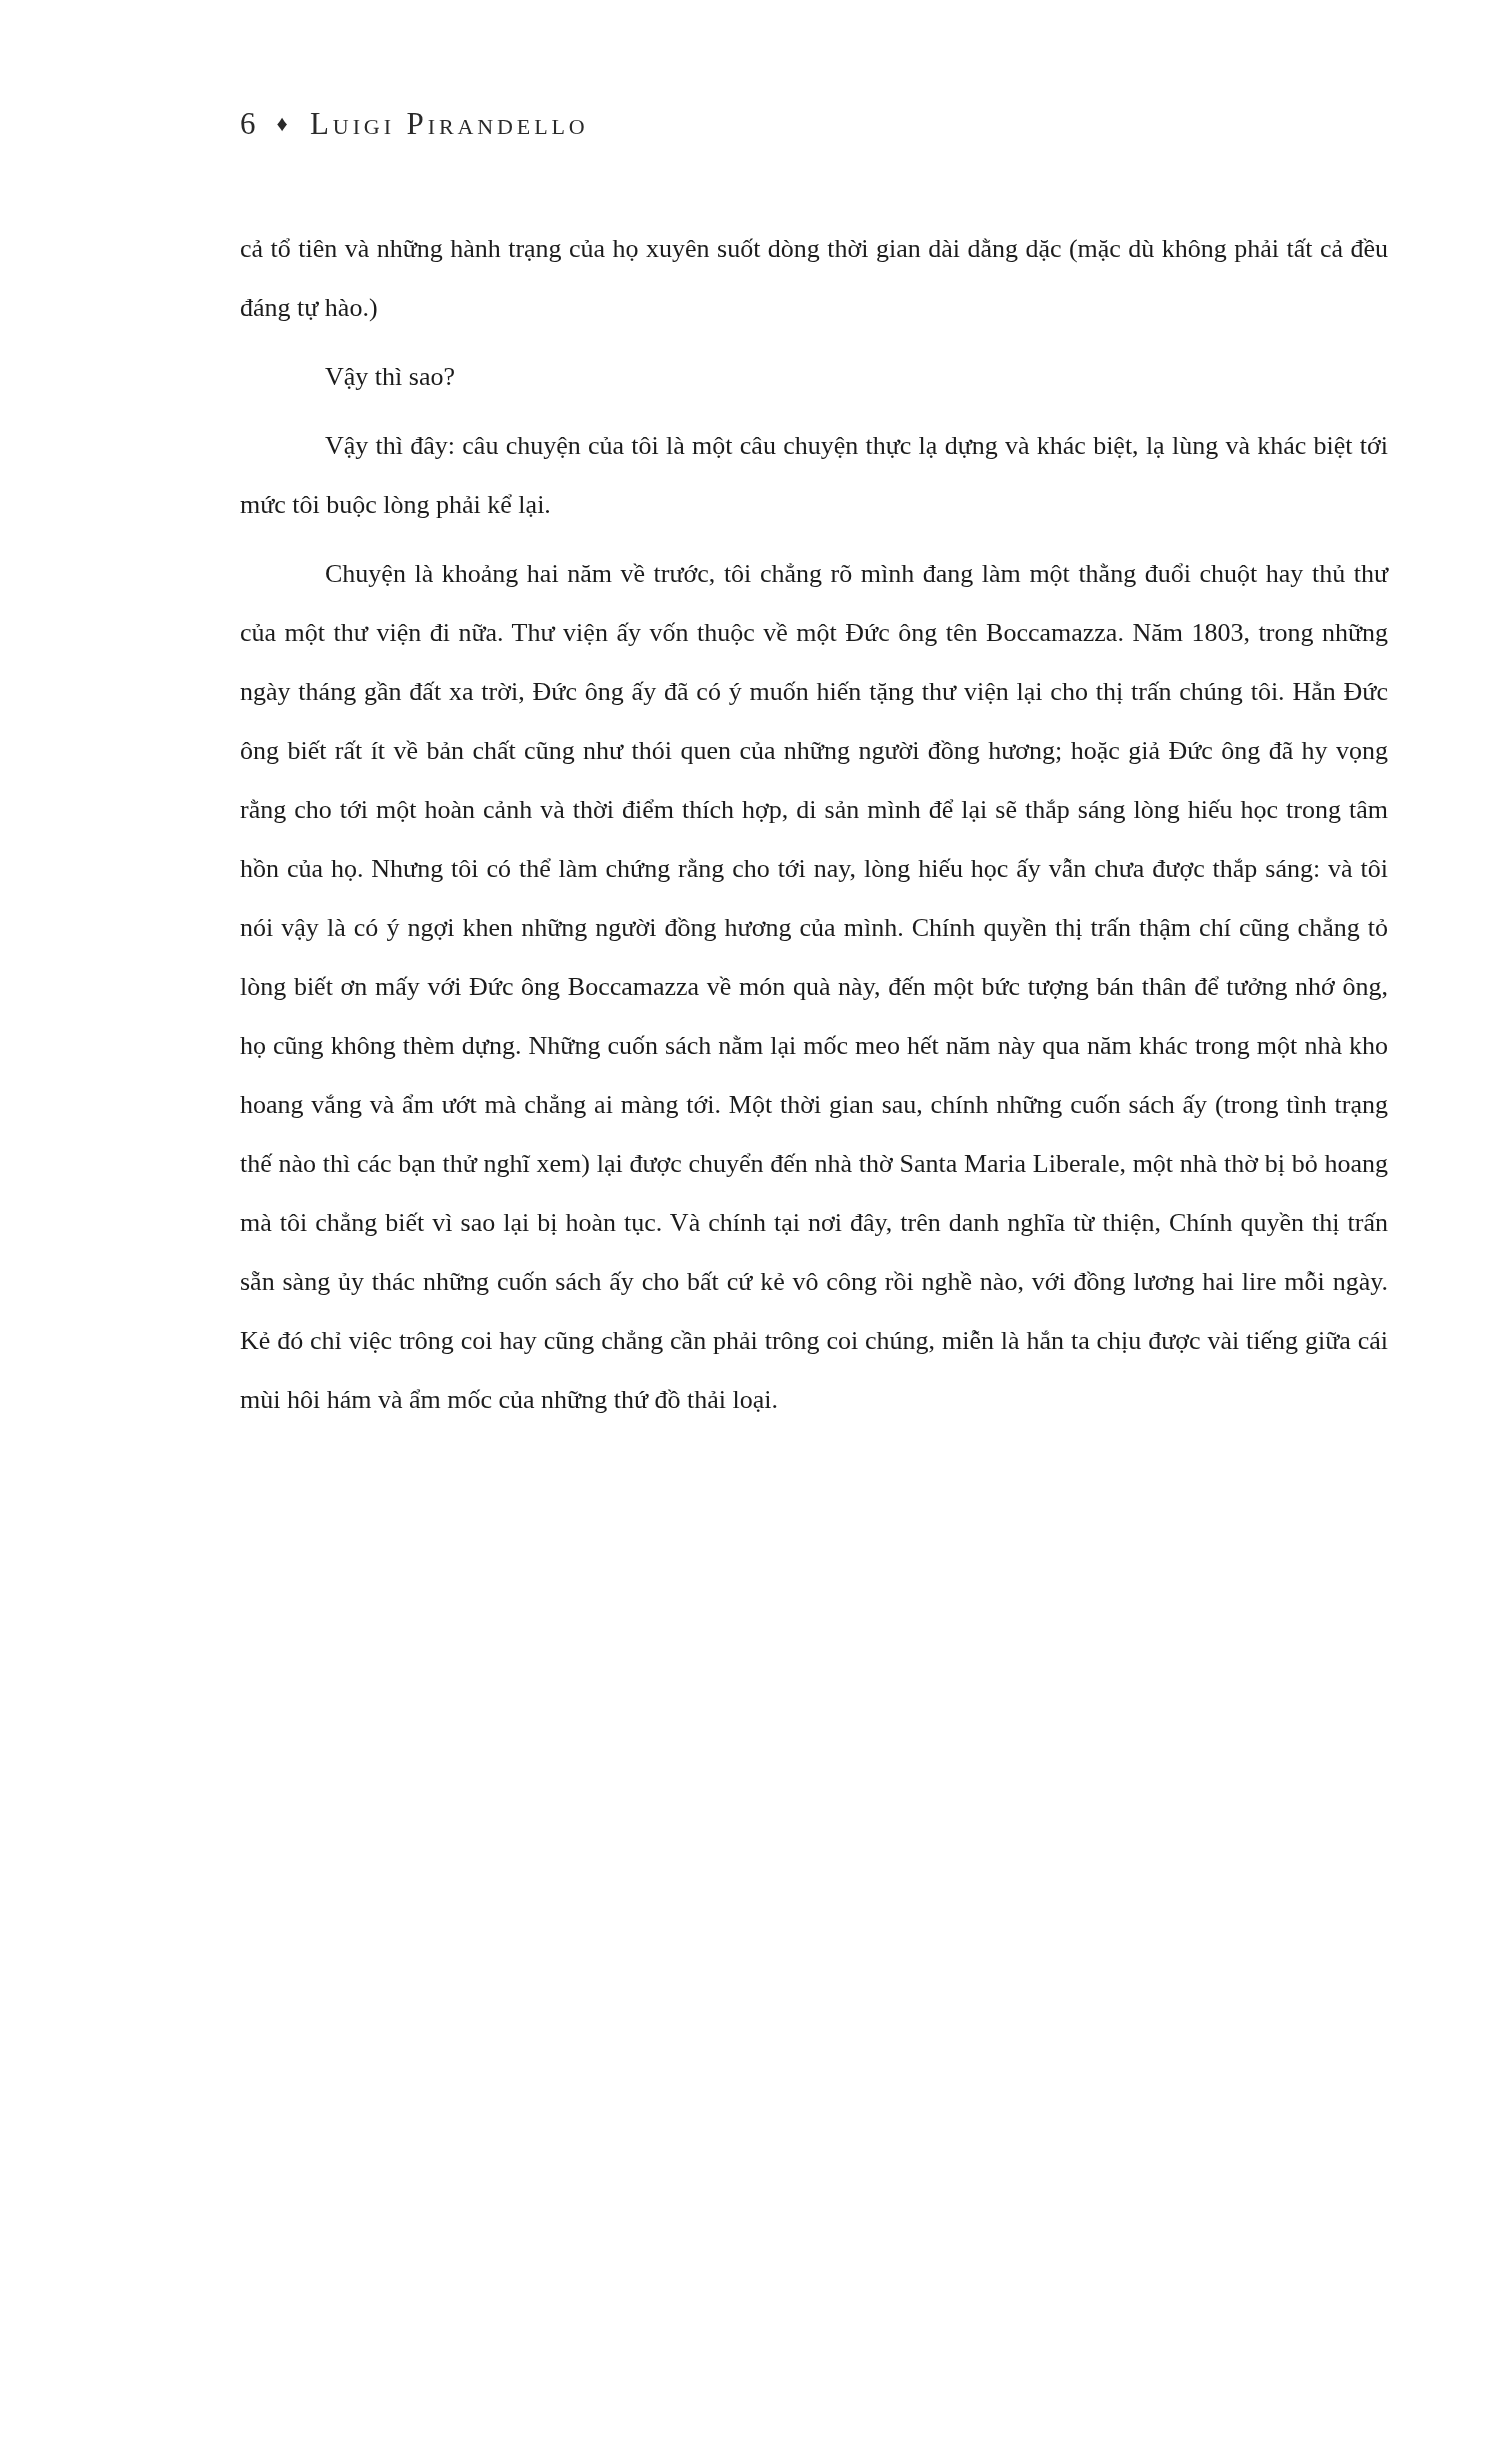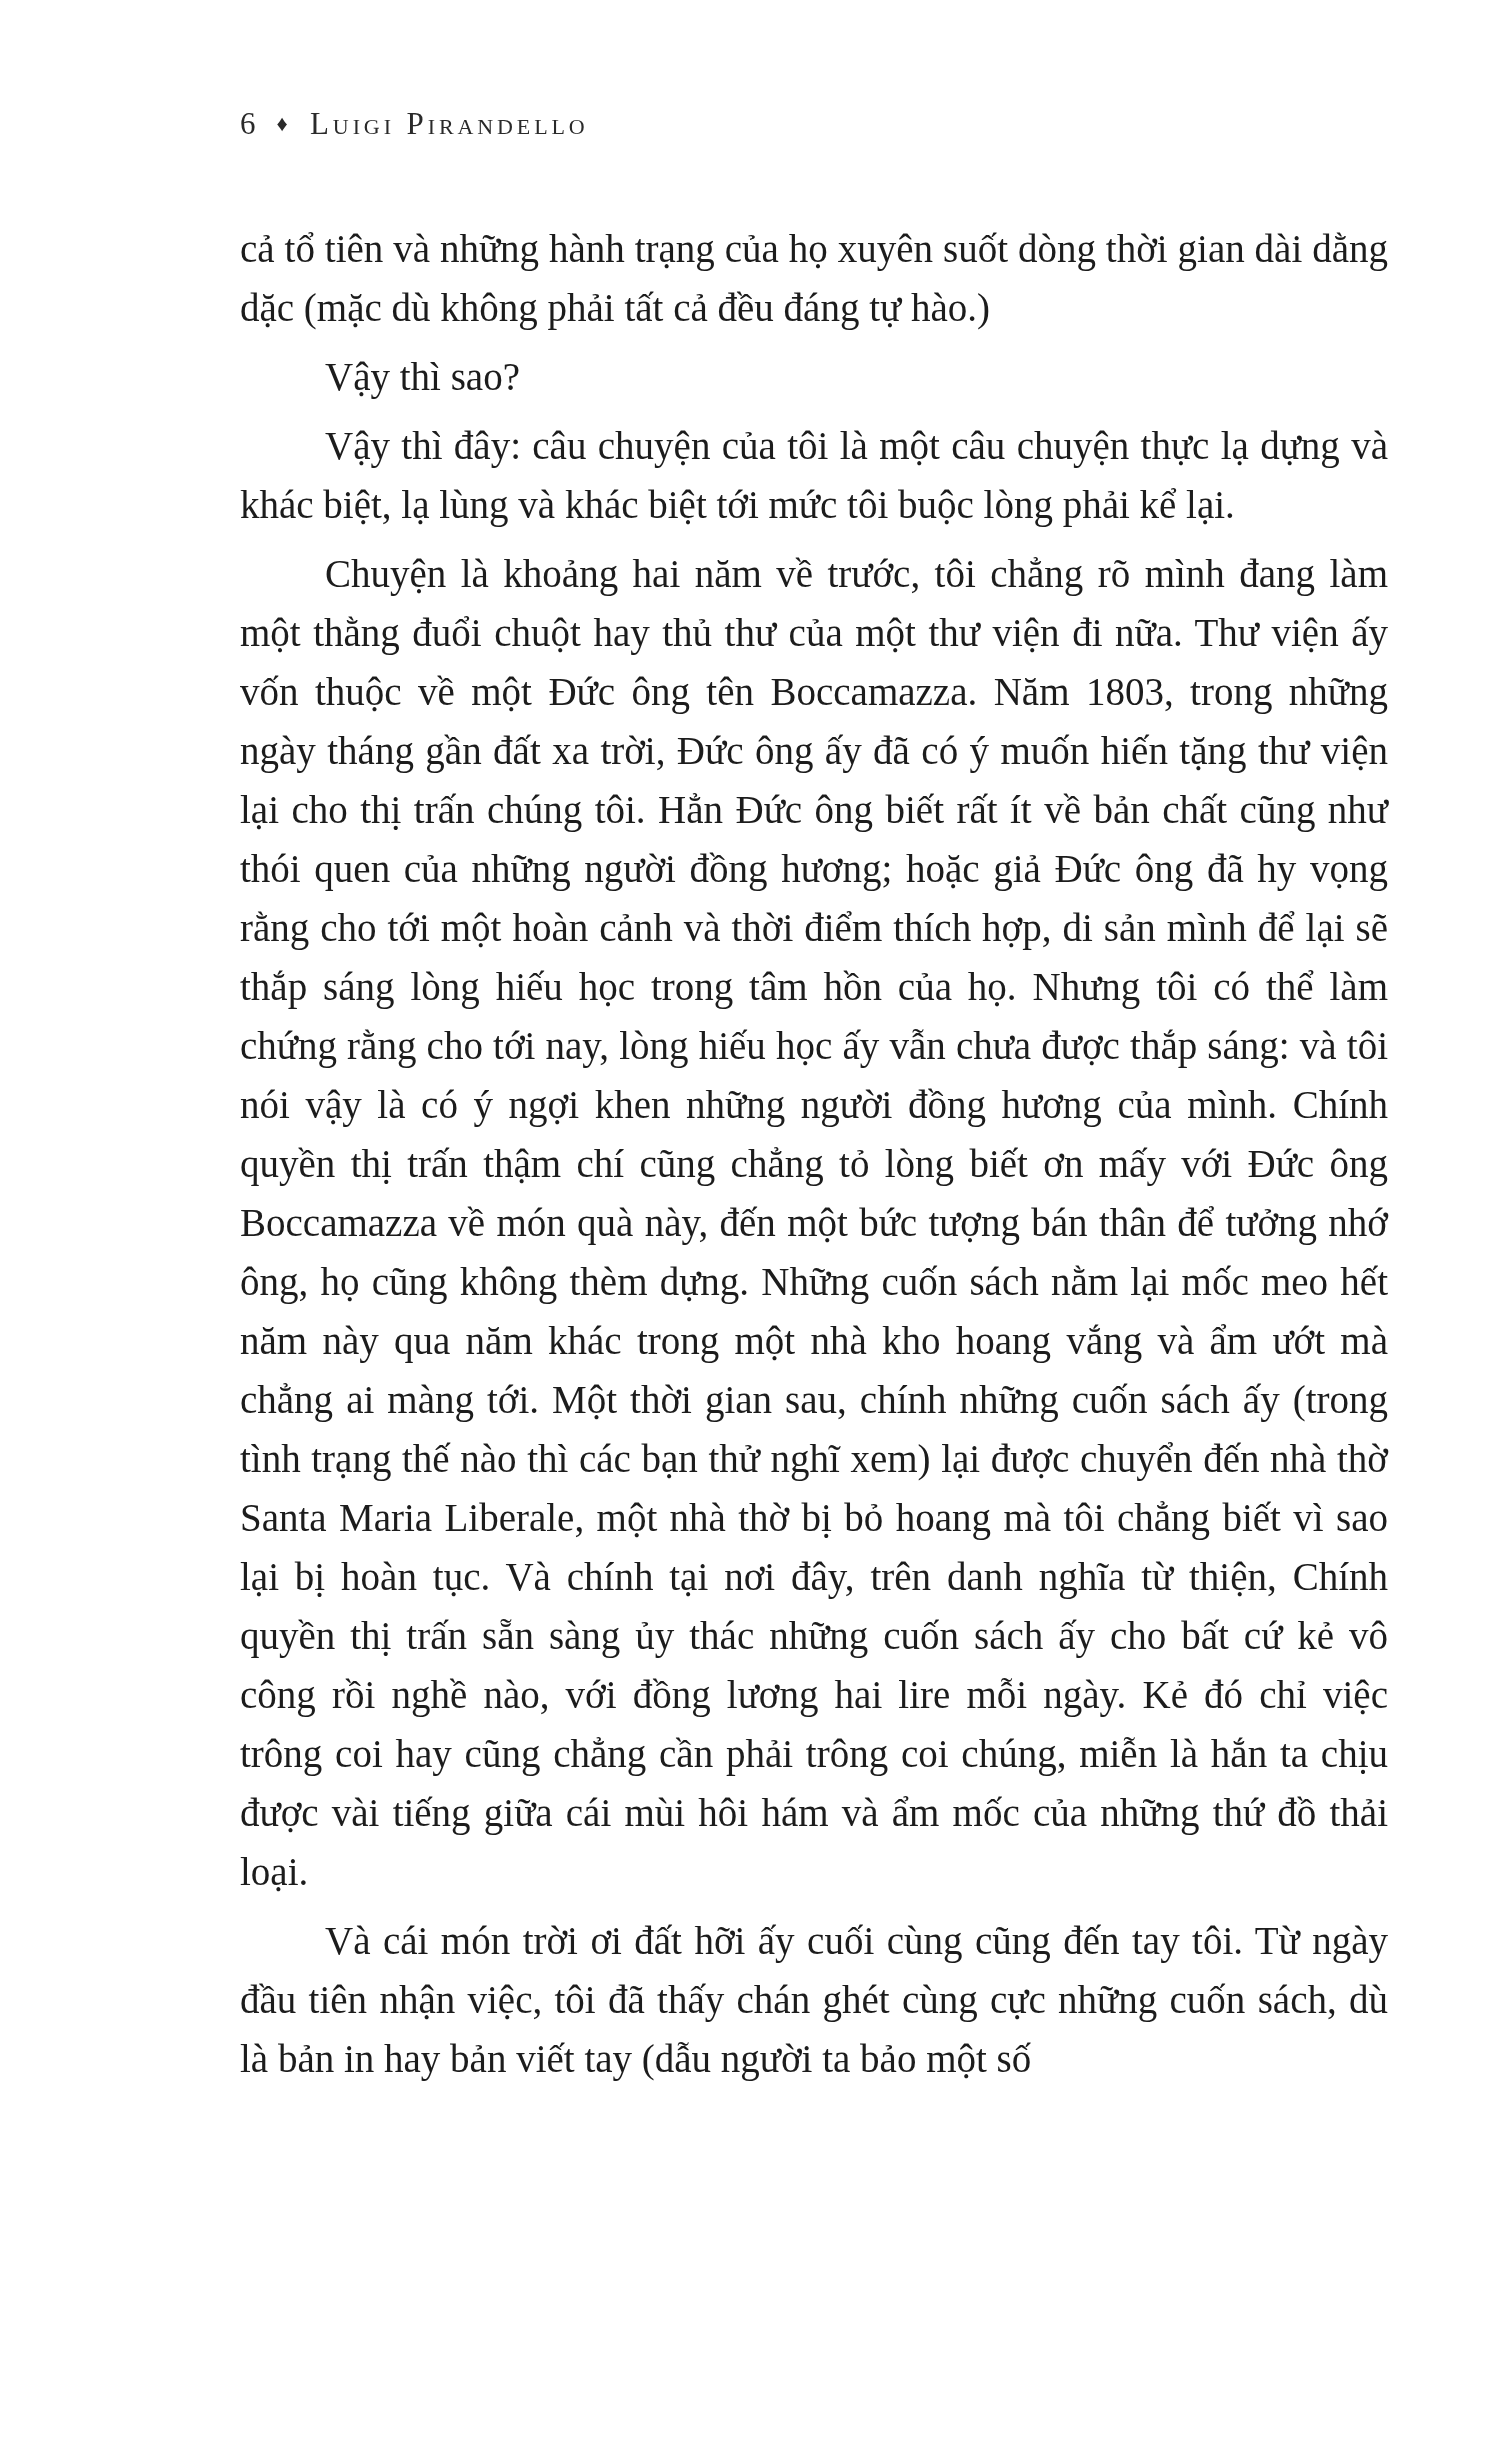--- a/index.html
+++ b/index.html
@@ -41,21 +41,21 @@
     margin-right: 19.7px;
     position: relative;
     top: -2.6px;
   }
   .running-header .author-name {
     font-variant: small-caps;
     letter-spacing: 3.9px;
     margin-top: 8px;
   }
   .body-text {
-    font-size: 39px;
+    font-size: 26px;
     line-height: 59px;
     text-align: justify;
     text-justify: inter-word;
     font-family: Liberation Serif, serif;
   }
   .body-text p.para {
     margin: 0;
   }
   .body-text p.para.indent {
     text-indent: 85px;
@@ -73,18 +73,17 @@
       <span class="separator-diamond">♦</span>
       <span class="author-name">Luigi Pirandello</span>
     </div>
 
     <div class="body-text">
 
     <p class="para">cả tổ tiên và những hành trạng của họ xuyên suốt dòng thời gian dài dằng dặc (mặc dù không phải tất cả đều đáng tự hào.)</p>
         <p class="para indent">Vậy thì sao?</p>
         <p class="para indent">Vậy thì đây: câu chuyện của tôi là một câu chuyện thực lạ dựng và khác biệt, lạ lùng và khác biệt tới mức tôi buộc lòng phải kể lại.</p>
         <p class="para indent">Chuyện là khoảng hai năm về trước, tôi chẳng rõ mình đang làm một thằng đuổi chuột hay thủ thư của một thư viện đi nữa. Thư viện ấy vốn thuộc về một Đức ông tên Boccamazza. Năm 1803, trong những ngày tháng gần đất xa trời, Đức ông ấy đã có ý muốn hiến tặng thư viện lại cho thị trấn chúng tôi. Hẳn Đức ông biết rất ít về bản chất cũng như thói quen của những người đồng hương; hoặc giả Đức ông đã hy vọng rằng cho tới một hoàn cảnh và thời điểm thích hợp, di sản mình để lại sẽ thắp sáng lòng hiếu học trong tâm hồn của họ. Nhưng tôi có thể làm chứng rằng cho tới nay, lòng hiếu học ấy vẫn chưa được thắp sáng: và tôi nói vậy là có ý ngợi khen những người đồng hương của mình. Chính quyền thị trấn thậm chí cũng chẳng tỏ lòng biết ơn mấy với Đức ông Boccamazza về món quà này, đến một bức tượng bán thân để tưởng nhớ ông, họ cũng không thèm dựng. Những cuốn sách nằm lại mốc meo hết năm này qua năm khác trong một nhà kho hoang vắng và ẩm ướt mà chẳng ai màng tới. Một thời gian sau, chính những cuốn sách ấy (trong tình trạng thế nào thì các bạn thử nghĩ xem) lại được chuyển đến nhà thờ Santa Maria Liberale, một nhà thờ bị bỏ hoang mà tôi chẳng biết vì sao lại bị hoàn tục. Và chính tại nơi đây, trên danh nghĩa từ thiện, Chính quyền thị trấn sẵn sàng ủy thác những cuốn sách ấy cho bất cứ kẻ vô công rồi nghề nào, với đồng lương hai lire mỗi ngày. Kẻ đó chỉ việc trông coi hay cũng chẳng cần phải trông coi chúng, miễn là hắn ta chịu được vài tiếng giữa cái mùi hôi hám và ẩm mốc của những thứ đồ thải loại.</p>
-        <p class="para indent">Và cái món trời ơi đất hỡi ấy cuối cùng cũng đến tay tôi. Từ ngày đầu tiên nhận việc, tôi đã thấy chán ghét cùng cực những cuốn sách, dù là bản in hay bản viết tay (dẫu người ta bảo một số</p>
       </div>
 
   </div>
 </div>
 
 
 </body></html>

